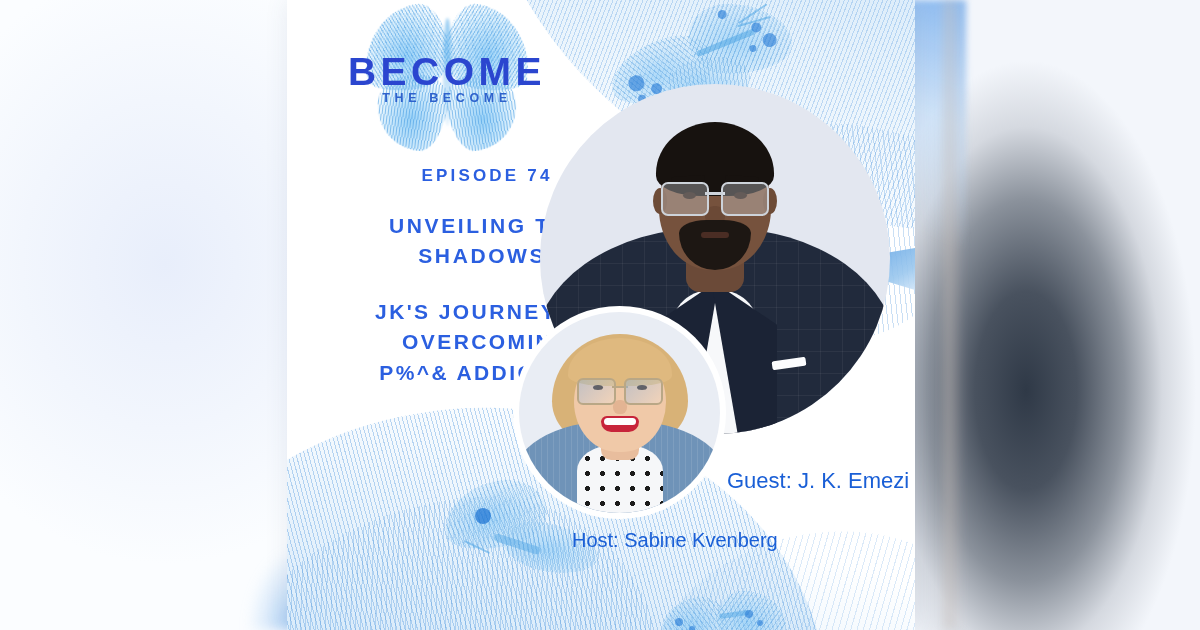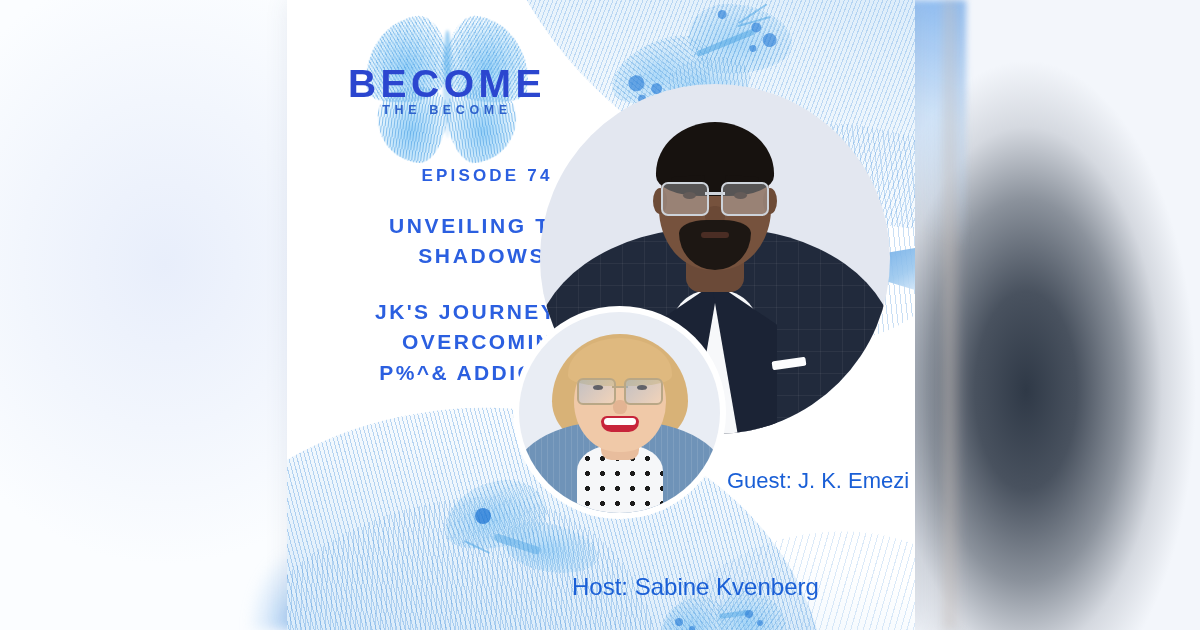--- a/index.html
+++ b/index.html
@@ -90,21 +90,21 @@
   .wave-bottom-right{
     position:absolute;right:-110px;bottom:-160px;width:380px;height:260px;
     border-radius:55% 45% 40% 60% / 70% 65% 35% 30%;
     background:
       repeating-linear-gradient(100deg, rgba(96,160,226,.22) 0px, rgba(96,160,226,.22) 1px, rgba(255,255,255,0) 1px, rgba(255,255,255,0) 6px),
       linear-gradient(10deg, rgba(150,200,240,.35), rgba(255,255,255,0) 80%);
     transform:rotate(6deg);
   }
 
   
-  .logo{position:absolute;left:60px;top:12px;width:200px;height:152px;}
+  .logo{position:absolute;left:60px;top:0;width:200px;height:152px;}
   .logo-bfly{position:absolute;inset:0;}
   .logo-wing{
     position:absolute;
     background:
       repeating-linear-gradient(var(--a), rgba(60,150,225,.55) 0px, rgba(60,150,225,.55) 1px, rgba(255,255,255,0) 1px, rgba(255,255,255,0) 3px),
       radial-gradient(ellipse at 50% 60%, rgba(120,195,245,.75) 0%, rgba(175,220,248,.45) 55%, rgba(255,255,255,0) 85%);
     filter:blur(.6px);
   }
   .lw-tl{left:16px;top:6px;width:86px;height:84px;border-radius:70% 30% 45% 55% / 80% 60% 40% 20%;--a:66deg;transform:rotate(-8deg);}
   .lw-tr{right:16px;top:6px;width:86px;height:84px;border-radius:30% 70% 55% 45% / 60% 80% 20% 40%;--a:114deg;transform:rotate(8deg);}
@@ -307,21 +307,21 @@
   .bfly-br .d3{left:84px;top:18px;width:8px;height:8px;}
   .bfly-br .d4{left:96px;top:28px;width:6px;height:6px;}
 
   
   .guest-label{
     position:absolute;left:440px;top:452px;
     font-size:22px;color:#1a5fd6;white-space:nowrap;margin-top:16px;
   }
   .host-label{
     position:absolute;left:285px;top:529px;
-    font-size:24px;color:#1a5fd6;white-space:nowrap;margin-top:44px;
+    font-size:20px;color:#1a5fd6;white-space:nowrap;
   }
 </style>
 </head>
 <body>
 
 <div class="stage">
 
   <div class="backdrop">
     <div class="backdrop-left"></div>
     <div class="backdrop-right"></div>

